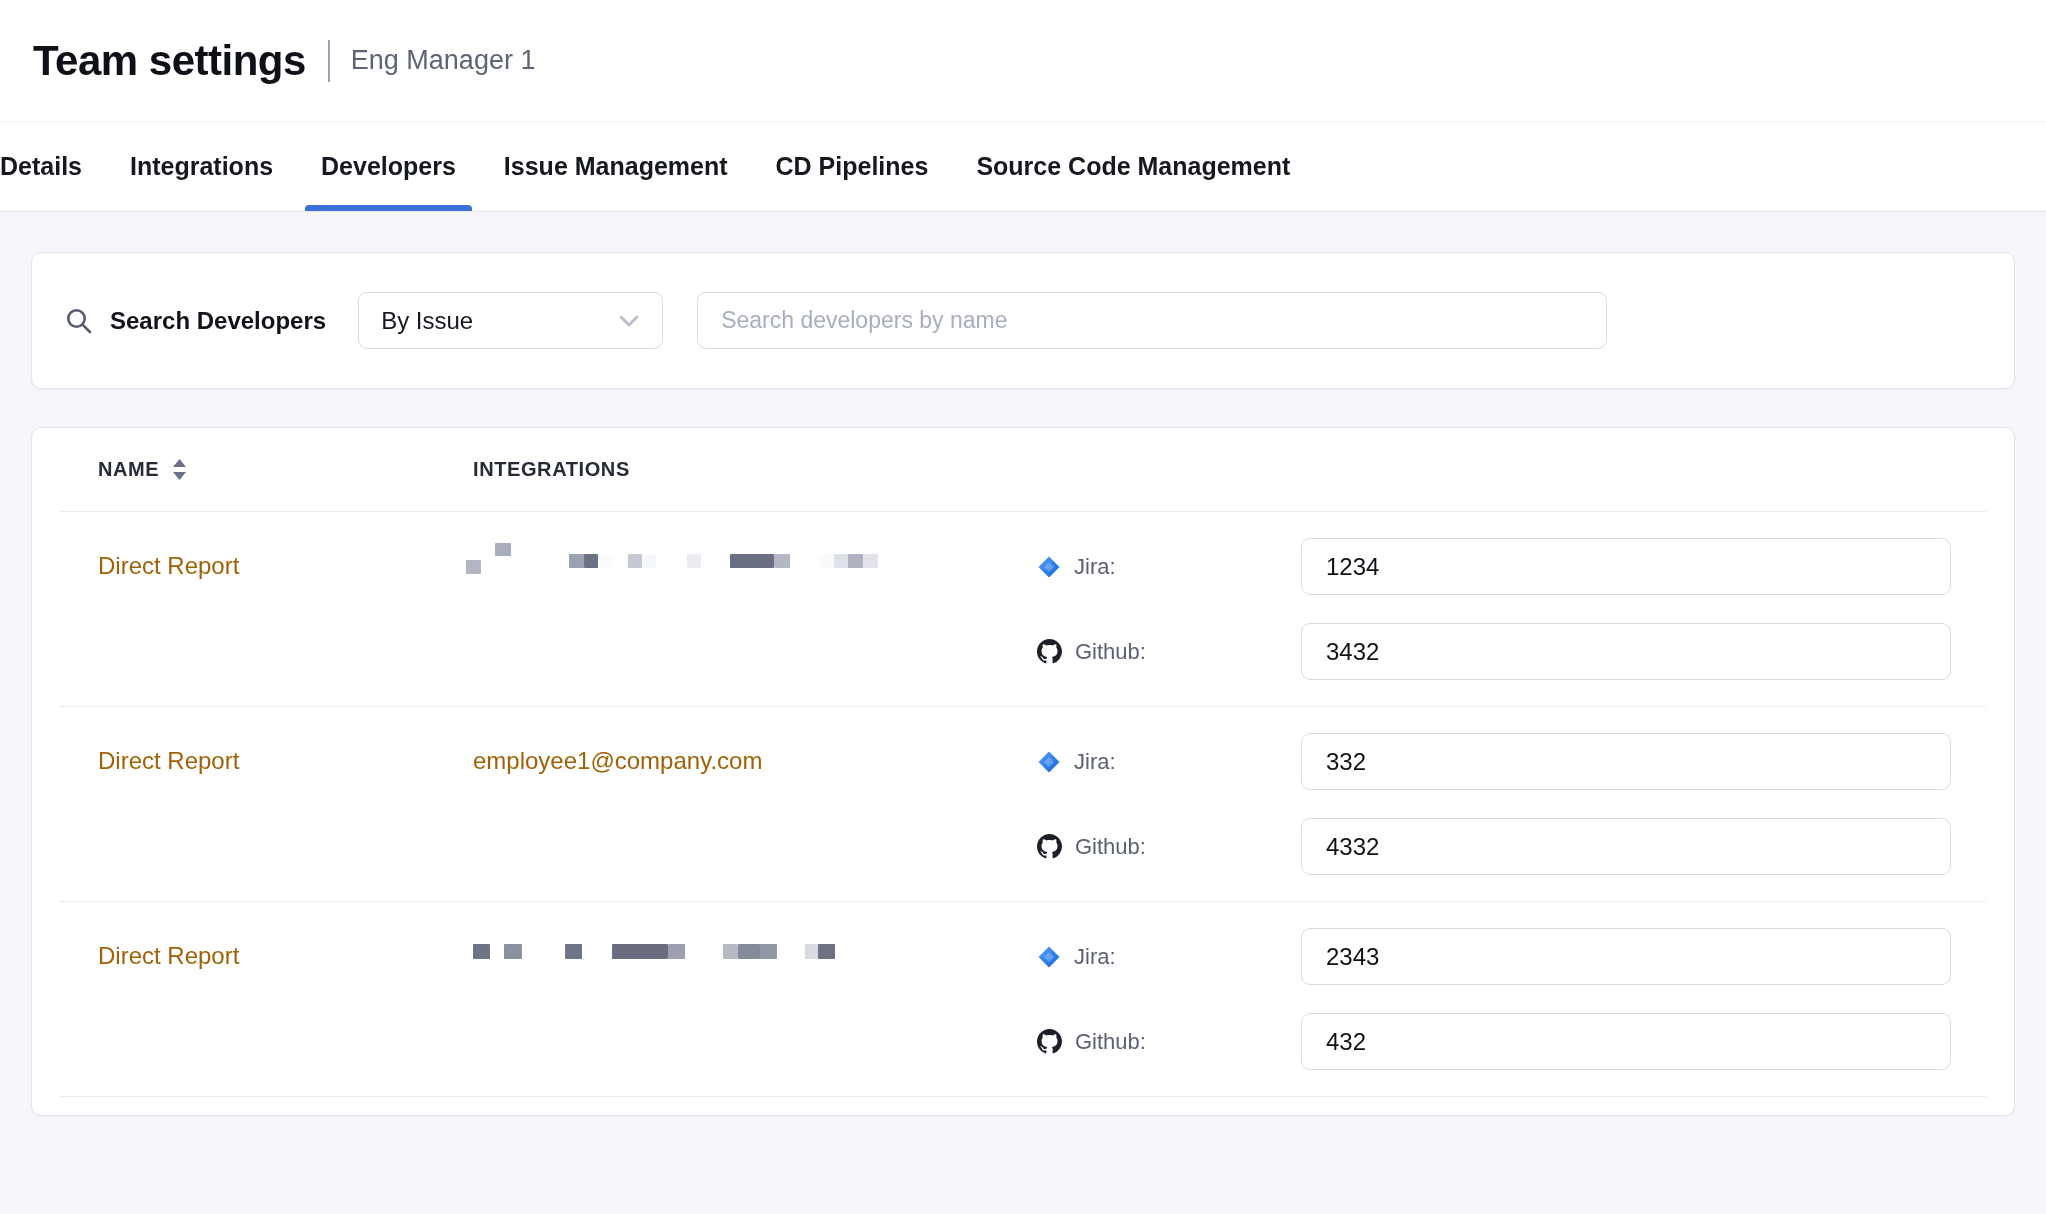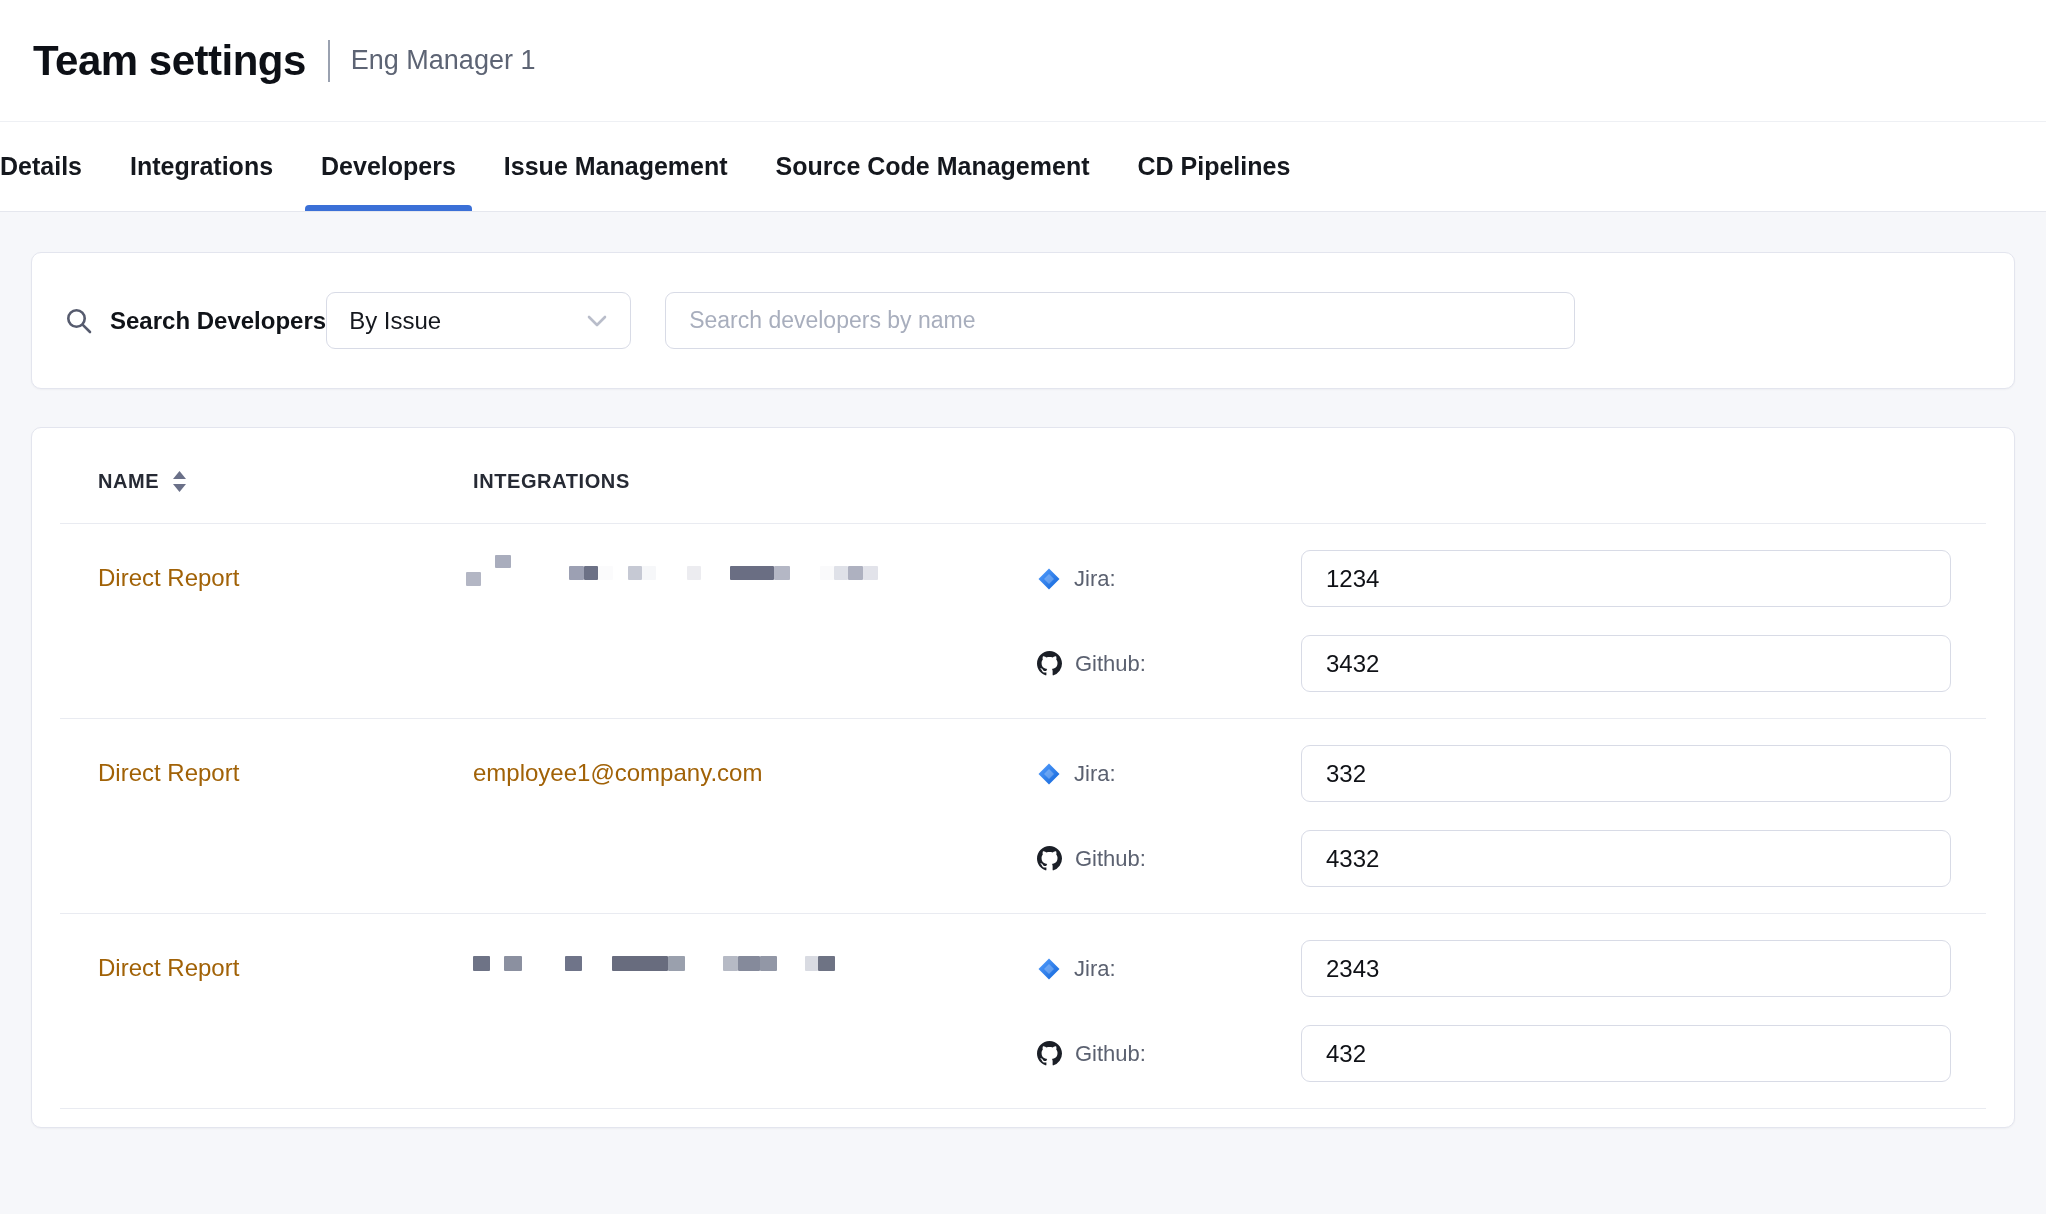--- a/index.html
+++ b/index.html
@@ -37,37 +37,37 @@
 
   
   .content { flex:1; padding:40px 31px 0; background:#f6f7fa; }
   .card {
     background:#fff; border:1px solid #e3e5ee; border-radius:10px;
     box-shadow:0 1px 2px rgba(20,26,40,0.04);
   }
 
   
   .search-card { height:137px; display:flex; align-items:center; padding:0 32px; }
-  .search-label-group { display:flex; align-items:center; gap:16px; }
+  .search-label-group { display:flex; align-items:center; gap:16px; margin-right:32px; }
   .search-label { font-size:24px; font-weight:700; color:#101318; white-space:nowrap; }
   .select {
     width:305px; height:57px; border:1px solid #d8dbe6; border-radius:9px;
     display:flex; align-items:center; padding:0 22px; cursor:pointer; background:#fff;
   }
   .select-value { font-size:24px; color:#15181e; }
   .select .chev { margin-left:auto; }
   .search-input {
     width:910px; height:57px; border:1px solid #d8dbe6; border-radius:9px;
     margin-left:34px; padding:0 23px; font-size:23px; color:#14171e;
     font-family:"Liberation Sans", sans-serif; outline:none; background:#fff;
   }
   .search-input::placeholder { color:#a8aebd; }
 
   
-  .table-card { margin-top:38px; padding:42px 0 18px; }
+  .table-card { margin-top:38px; padding:30px 0 18px; }
   .rows-wrap { margin:0 28px; }
   .t-row {
     display:grid; grid-template-columns:375px 564px 1fr;
     padding:0 38px; border-bottom:1px solid #e9ebf1;
   }
   .t-head { align-items:center; padding-bottom:30px; }
   .th {
     display:flex; align-items:center; gap:13px;
     font-size:20px; font-weight:700; letter-spacing:0.6px; color:#262a34;
   }
@@ -96,22 +96,22 @@
     <div class="page-title">Team settings</div>
     <div class="title-sep"></div>
     <div class="page-subtitle">Eng Manager 1</div>
   </div>
 
   <div class="tabbar">
     <div class="tab">Details</div>
     <div class="tab">Integrations</div>
     <div class="tab active">Developers</div>
     <div class="tab">Issue Management</div>
+    <div class="tab">CD Pipelines</div>
     <div class="tab">Source Code Management</div>
-    <div class="tab">CD Pipelines</div>
   </div>
 
   <div class="content">
 
     <div class="card search-card">
       <div class="search-label-group">
         <span class="icon">
           <svg width="30" height="30" viewBox="0 0 30 30" fill="none">
             <circle cx="12.5" cy="12.5" r="8.2" stroke="#565b6e" stroke-width="2.6"></circle>
             <line x1="18.8" y1="18.8" x2="26" y2="26" stroke="#565b6e" stroke-width="2.6" stroke-linecap="round"></line>

